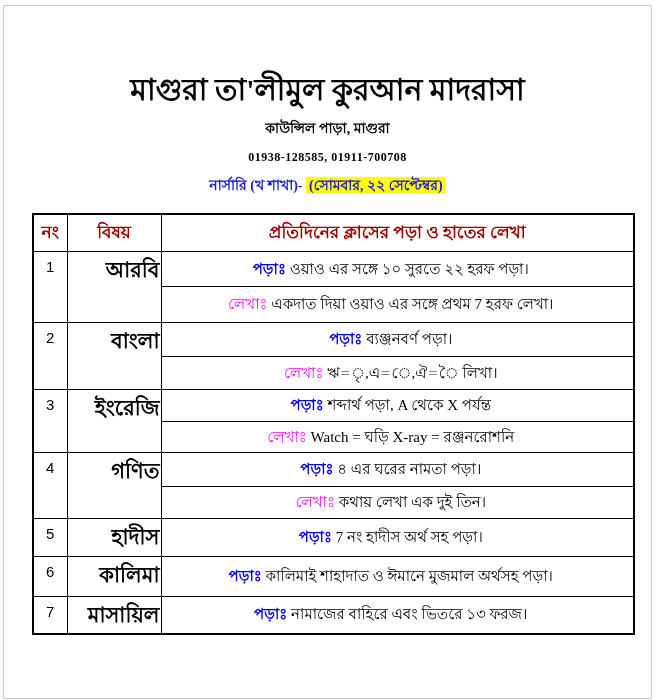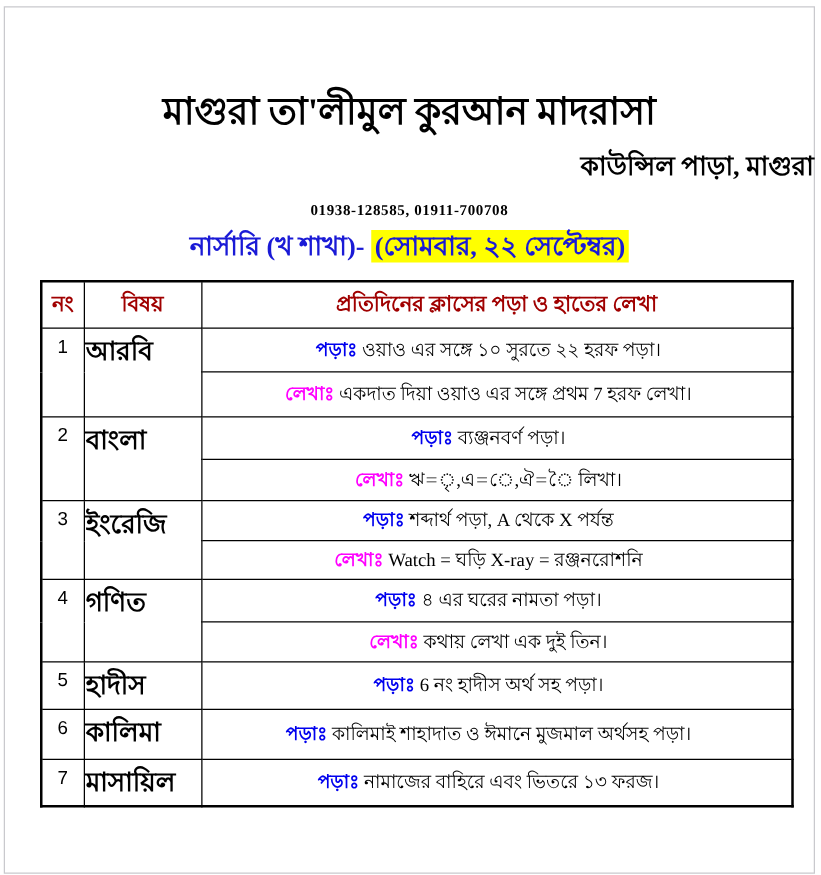--- a/index.html
+++ b/index.html
@@ -24,36 +24,35 @@
     text-align: center;
   }
   .title {
     font-size: 30px;
     line-height: 36px;
     font-weight: bold;
     color: #000000;
   }
   .address {
     margin-top: 9px;
-    font-size: 21px;
-    font-weight: bold;
-    color: #000000;
-    text-align: right;
+    font-size: 14px;
+    font-weight: bold;
+    color: #000000;
   }
   .phone {
     margin-top: 9px;
     font-size: 12px;
     font-weight: bold;
     letter-spacing: 0.5px;
     color: #000000;
     font-family: "Liberation Serif", serif;
   }
   .class-line {
     margin-top: 7px;
-    font-size: 21px;
+    font-size: 14px;
     line-height: 28px;
     font-weight: bold;
     color: var(--class-blue, #1a1ad6);
     text-align: center;
   }
   .class-date {
     background: var(--highlight-yellow, #ffff00);
     padding: 1px 3px;
   }
   table.lessons {
@@ -76,41 +75,41 @@
   }
   td.no {
     text-align: center;
     vertical-align: top;
     padding-top: 6px;
     font-size: 15px;
     font-family: "Liberation Sans", sans-serif;
     color: #000000;
   }
   td.subject {
-    text-align: left;
+    text-align: right;
     vertical-align: top;
     padding-top: 4px;
     font-size: 21px;
     line-height: 28px;
     font-weight: bold;
     color: #000000;
   }
   td.lesson {
     vertical-align: middle;
     padding: 2px 20px 2px 7px;
     font-size: 15px;
     color: #000000;
   }
   .read-label {
     color: var(--read-blue, #0000ee);
     font-weight: bold;
   }
   .write-label {
     color: var(--write-magenta, #ff00ff);
-    font-weight: bold;
+    font-weight: normal;
   }
 </style>
 </head>
 <body>
 
 <div class="sheet">
   <div class="page">
 
     <div class="title">মাগুরা তা'লীমুল কুরআন মাদরাসা</div>
     <div class="address">কাউন্সিল পাড়া, মাগুরা</div>
@@ -191,21 +190,21 @@
             <span class="write-label">লেখাঃ</span>
             <span>কথায় লেখা এক দুই তিন।</span>
           </td>
         </tr>
 
         <tr style="height:38px">
           <td class="no">5</td>
           <td class="subject">হাদীস</td>
           <td class="lesson">
             <span class="read-label">পড়াঃ</span>
-            <span>6 নং হাদীস অর্থ সহ পড়া।</span>
+            <span>7 নং হাদীস অর্থ সহ পড়া।</span>
           </td>
         </tr>
 
         <tr style="height:40px">
           <td class="no">6</td>
           <td class="subject">কালিমা</td>
           <td class="lesson">
             <span class="read-label">পড়াঃ</span>
             <span>কালিমাই শাহাদাত ও ঈমানে মুজমাল অর্থসহ পড়া।</span>
           </td>

